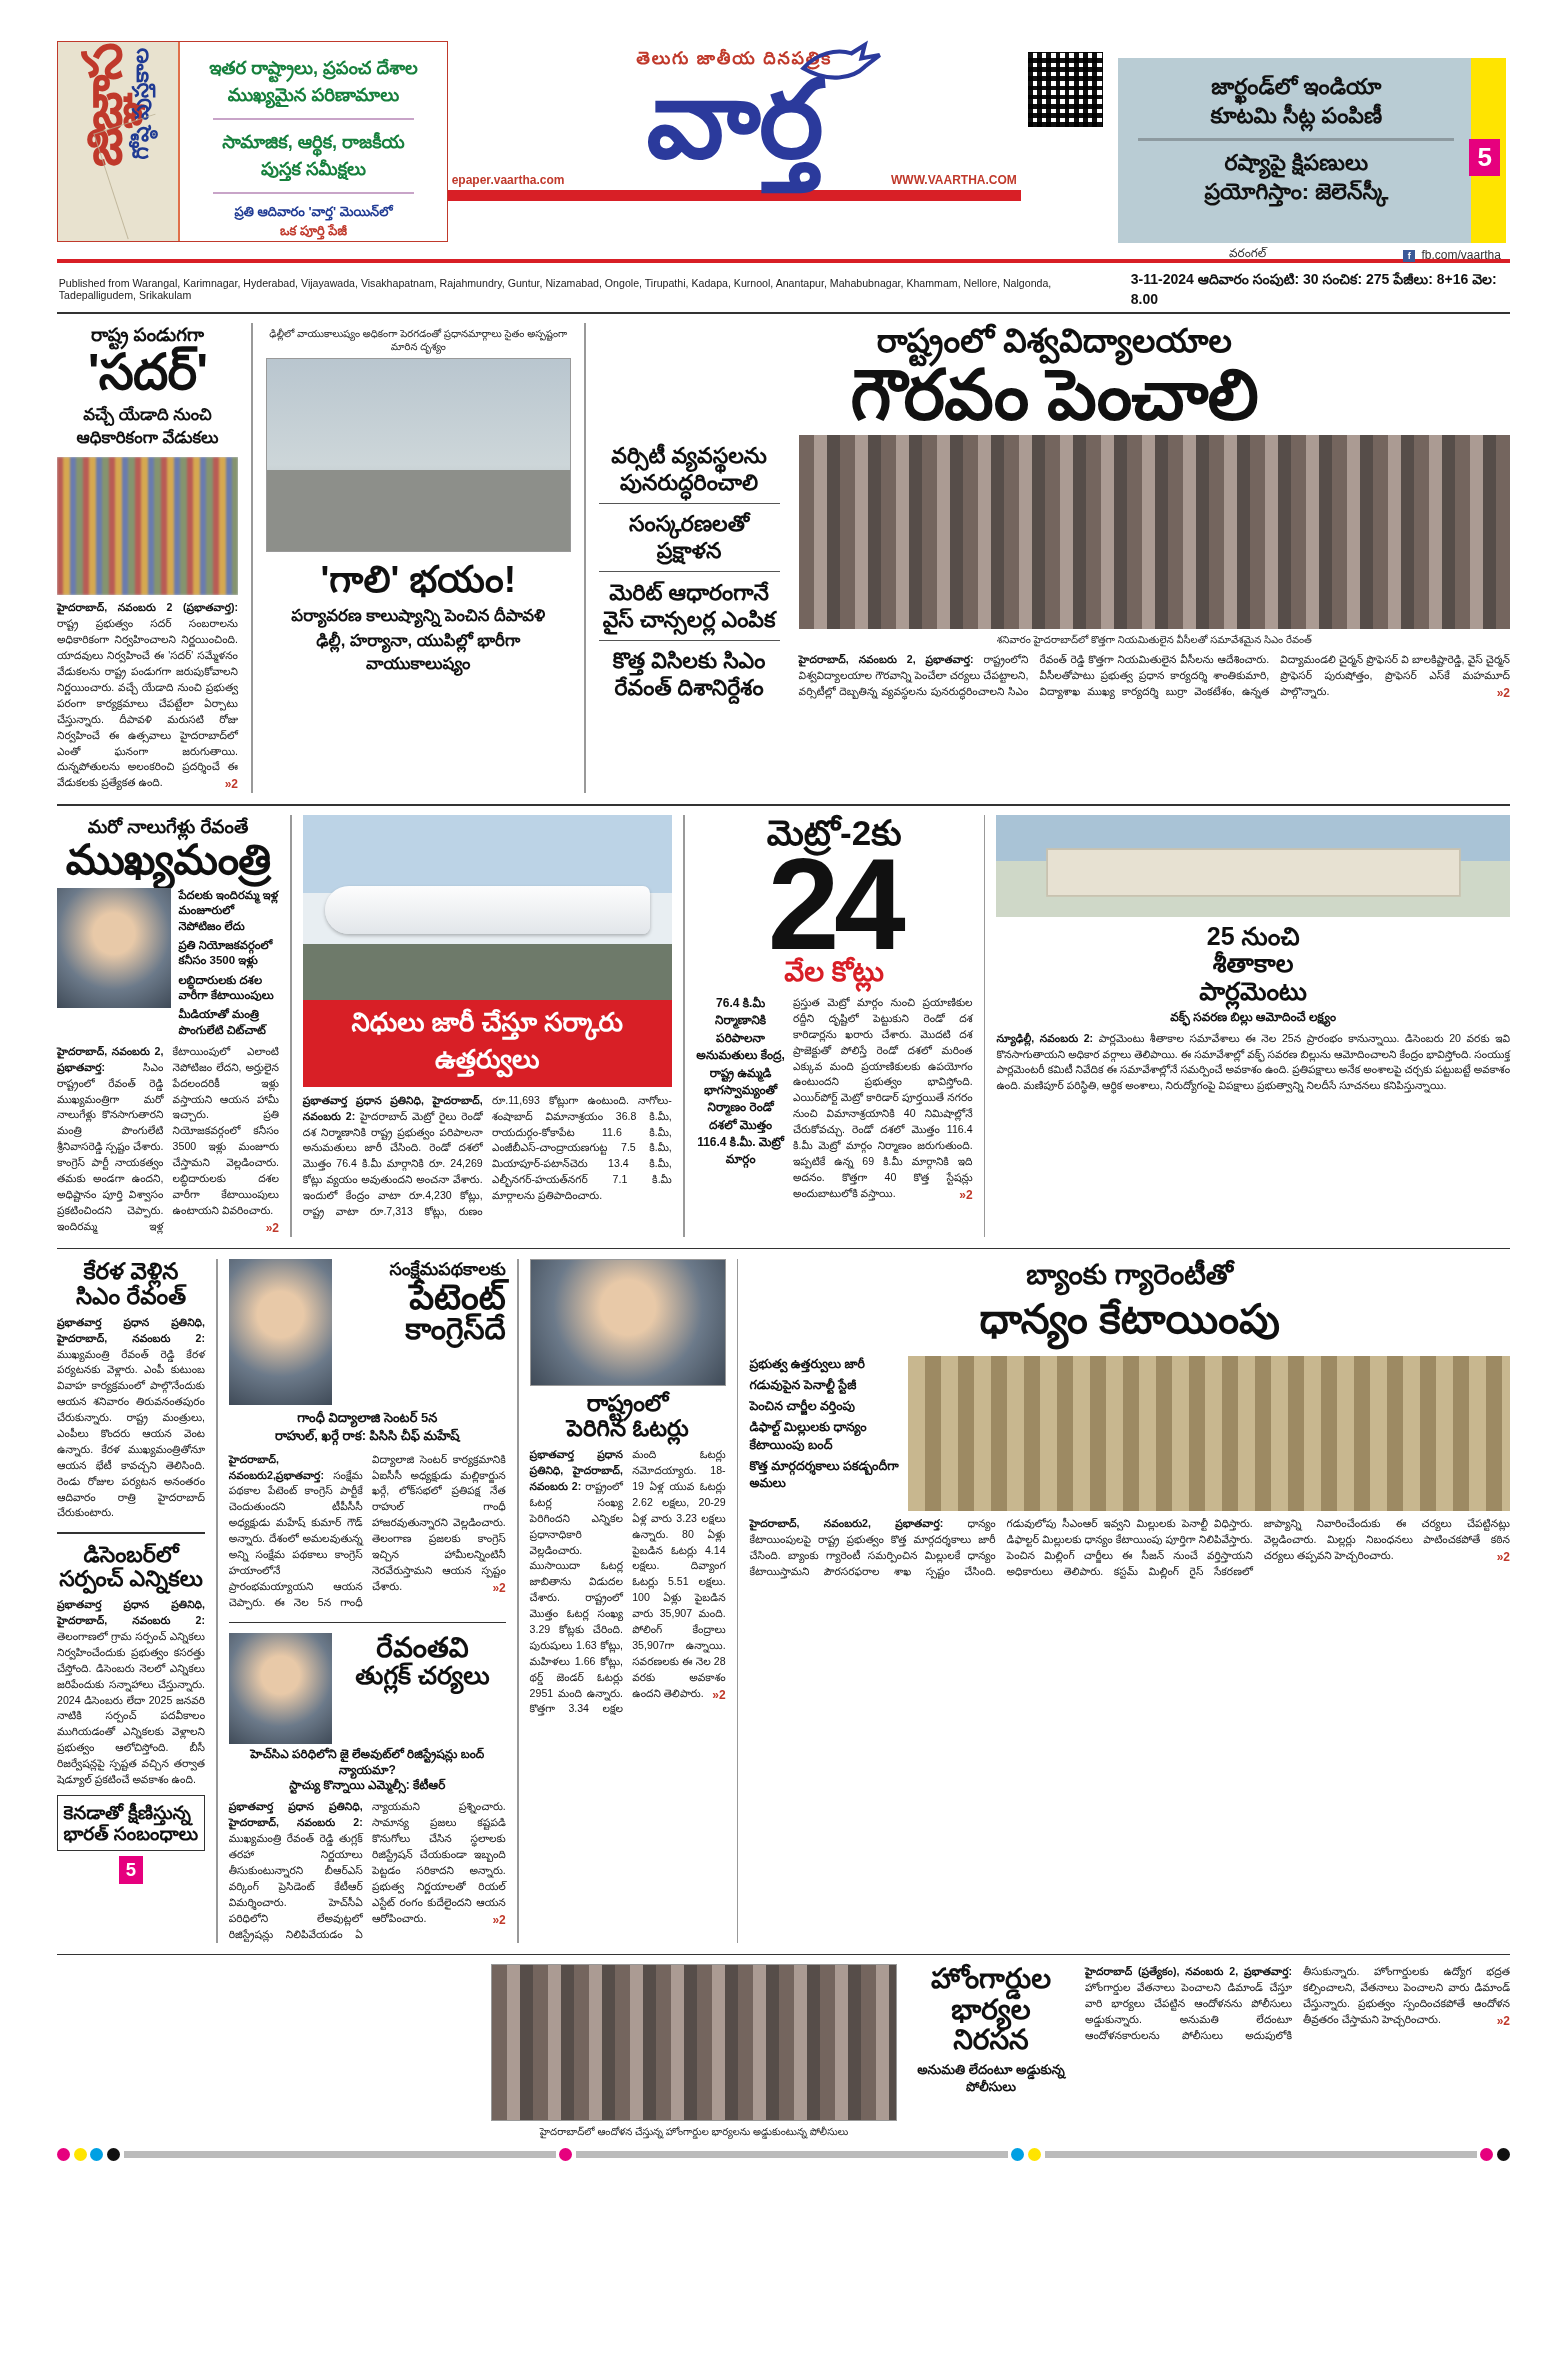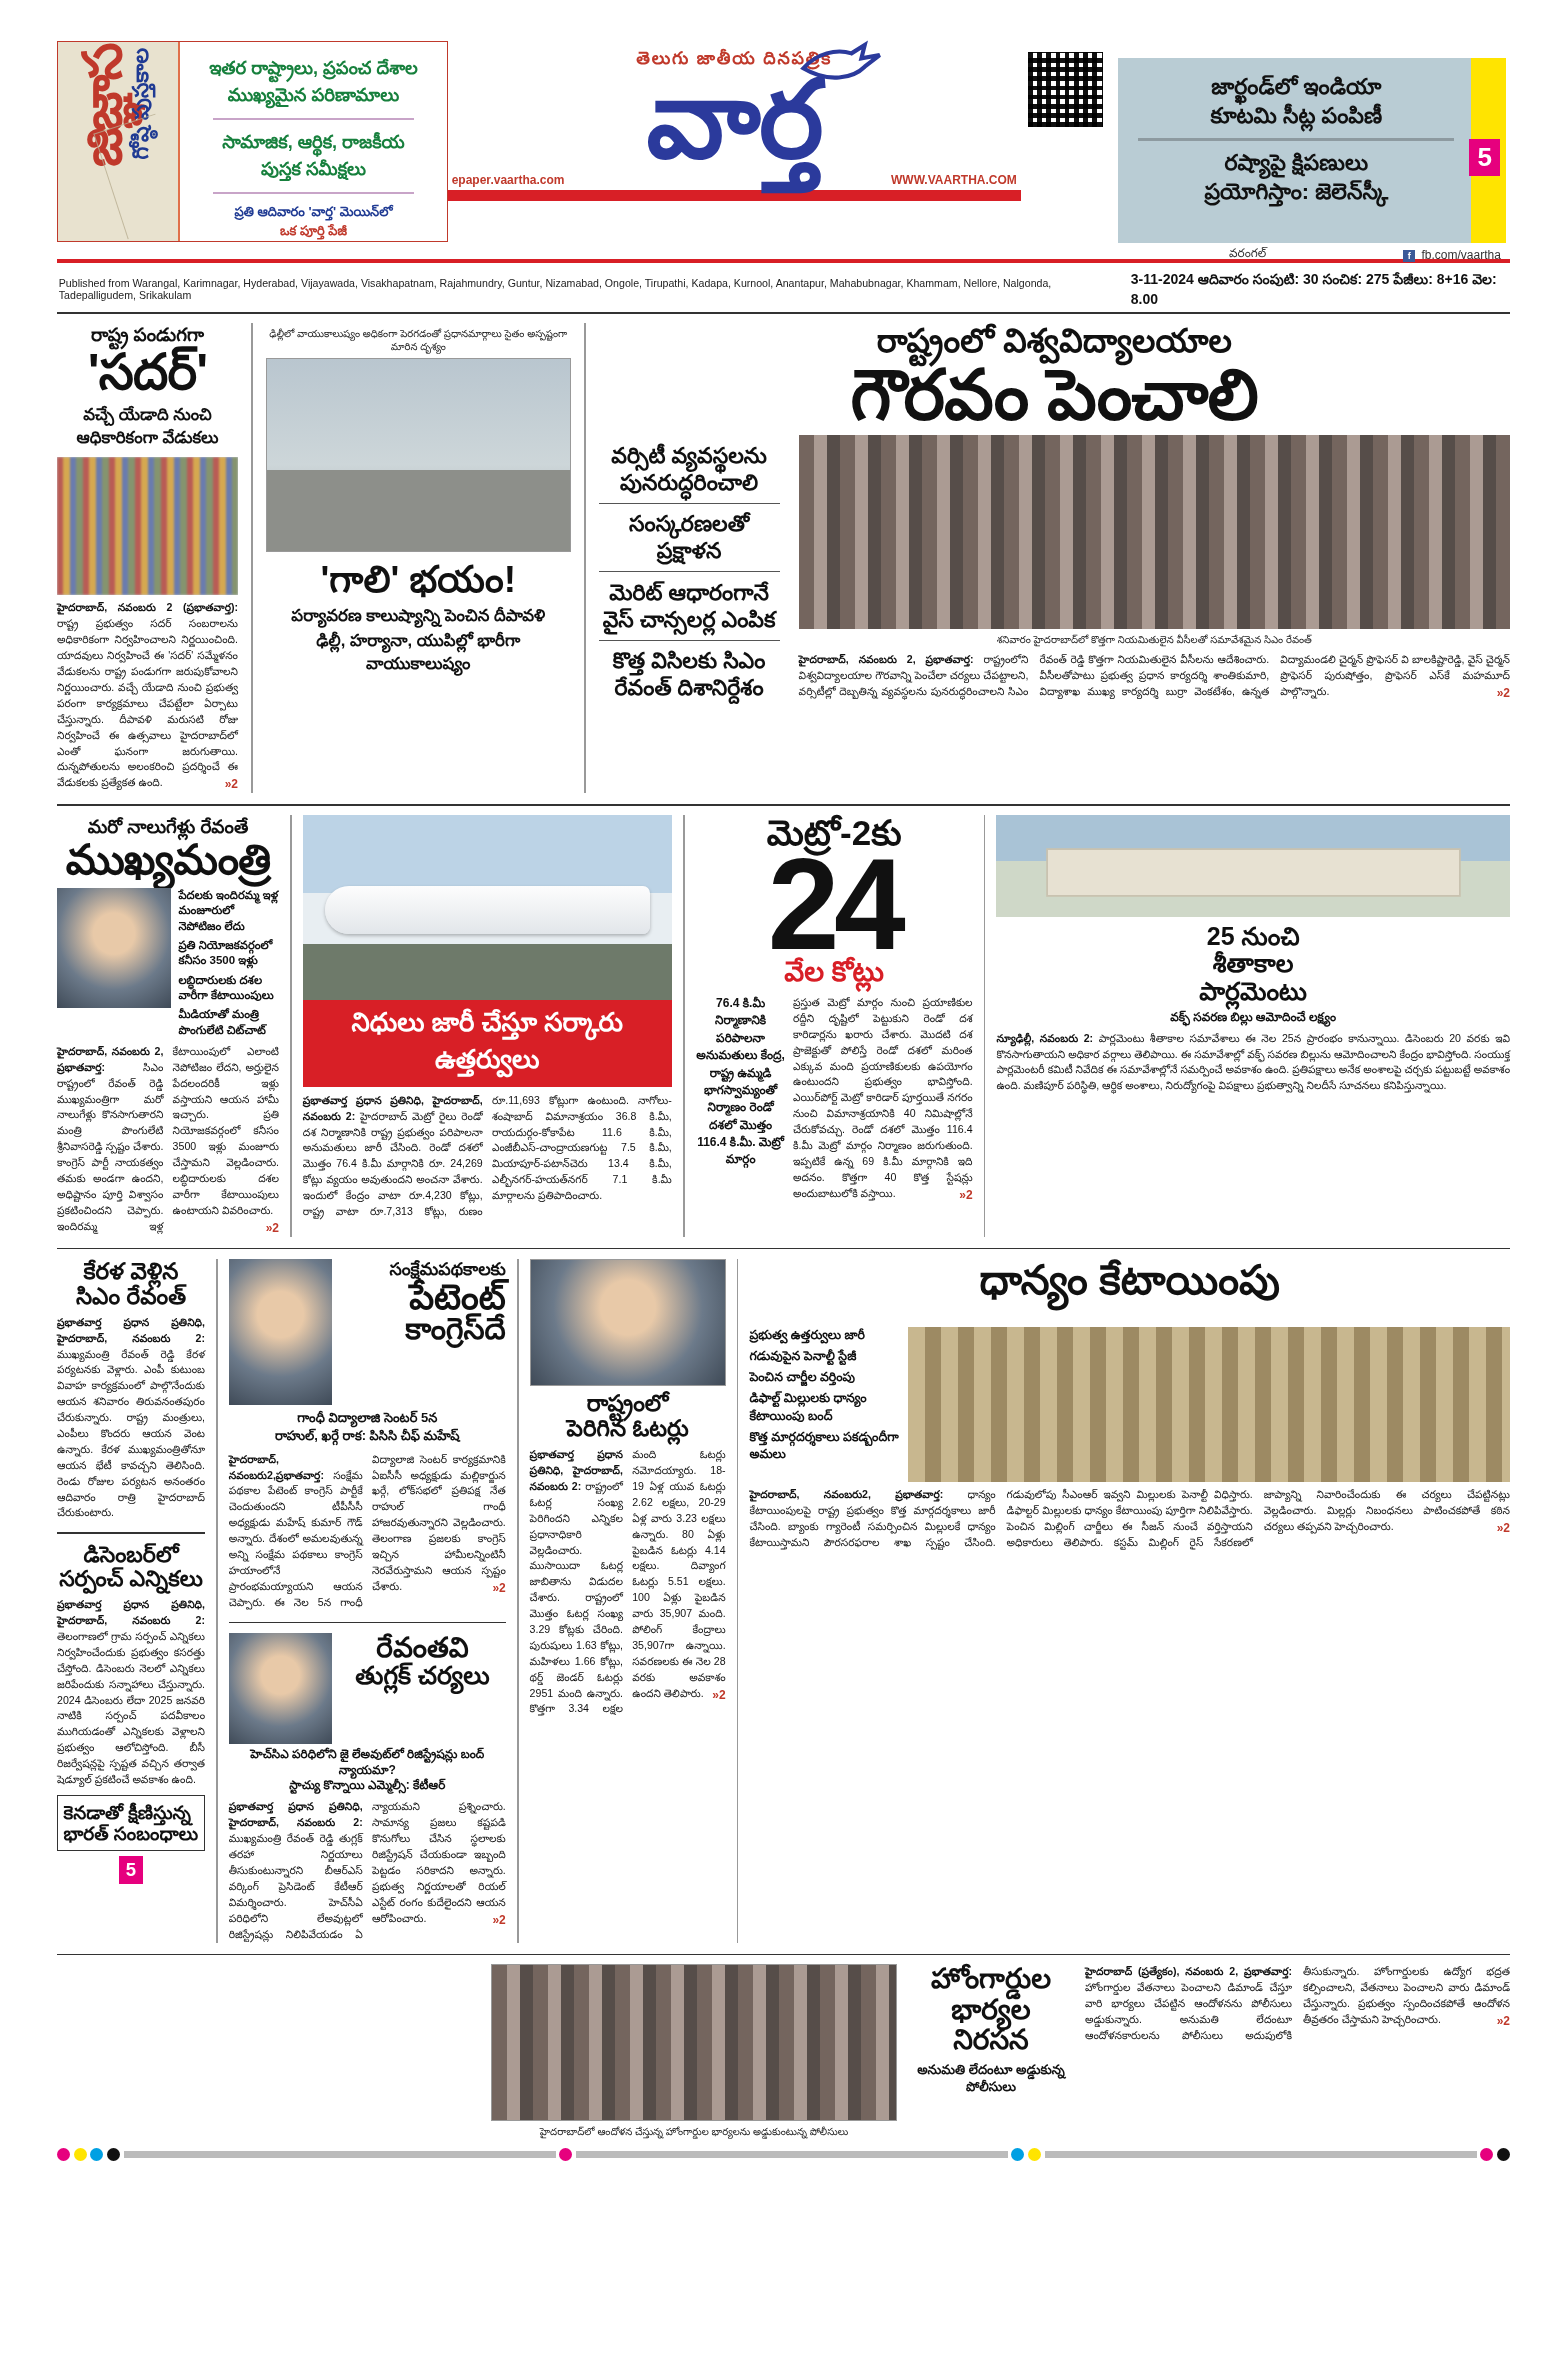--- a/index.html
+++ b/index.html
@@ -433,23 +433,24 @@
         <b>ప్రభాతవార్త ప్రధాన ప్రతినిధి, హైదరాబాద్, నవంబరు 2:</b>
         <span>రాష్ట్రంలో ఓటర్ల సంఖ్య పెరిగిందని ఎన్నికల ప్రధానాధికారి వెల్లడించారు. ముసాయిదా ఓటర్ల జాబితాను విడుదల చేశారు. రాష్ట్రంలో మొత్తం ఓటర్ల సంఖ్య 3.29 కోట్లకు చేరింది. పురుషులు 1.63 కోట్లు, మహిళలు 1.66 కోట్లు, థర్డ్ జెండర్ ఓటర్లు 2951 మంది ఉన్నారు. కొత్తగా 3.34 లక్షల మంది ఓటర్లు నమోదయ్యారు. 18-19 ఏళ్ల యువ ఓటర్లు 2.62 లక్షలు, 20-29 ఏళ్ల వారు 3.23 లక్షలు ఉన్నారు. 80 ఏళ్లు పైబడిన ఓటర్లు 4.14 లక్షలు. దివ్యాంగ ఓటర్లు 5.51 లక్షలు. 100 ఏళ్లు పైబడిన వారు 35,907 మంది. పోలింగ్ కేంద్రాలు 35,907గా ఉన్నాయి. సవరణలకు ఈ నెల 28 వరకు అవకాశం ఉందని తెలిపారు.</span>
         <span class="more">»2</span>
       </div>
     </div>
 
     <div class="vline"></div>
 
     <div style="flex:1">
       <div style="text-align:center">
+        <div style="font-size:28px;font-weight:bold">బ్యాంకు గ్యారెంటీతో</div>
         <div style="font-size:41px;font-weight:bold;line-height:1.05">ధాన్యం కేటాయింపు</div>
       </div>
-      <div style="display:flex;gap:2px;margin-top:25px">
+      <div style="display:flex;gap:2px;margin-top:15px">
         <div style="width:157px;font-size:12.5px;font-weight:bold;line-height:1.4">
           <div>ప్రభుత్వ ఉత్తర్వులు జారీ</div>
           <div style="margin-top:3.7px">గడువుపైన పెనాల్టీ స్టేజీ</div>
           <div style="margin-top:3.7px">పెంచిన చార్జీల వర్తింపు</div>
           <div style="margin-top:3.7px">డిఫాల్ట్ మిల్లులకు ధాన్యం కేటాయింపు బంద్</div>
           <div style="margin-top:3.7px">కొత్త మార్గదర్శకాలు పకడ్బందీగా అమలు</div>
         </div>
         <div class="photo" style="flex:1;height:155px">
           <div class="sacks"></div>
         </div>

